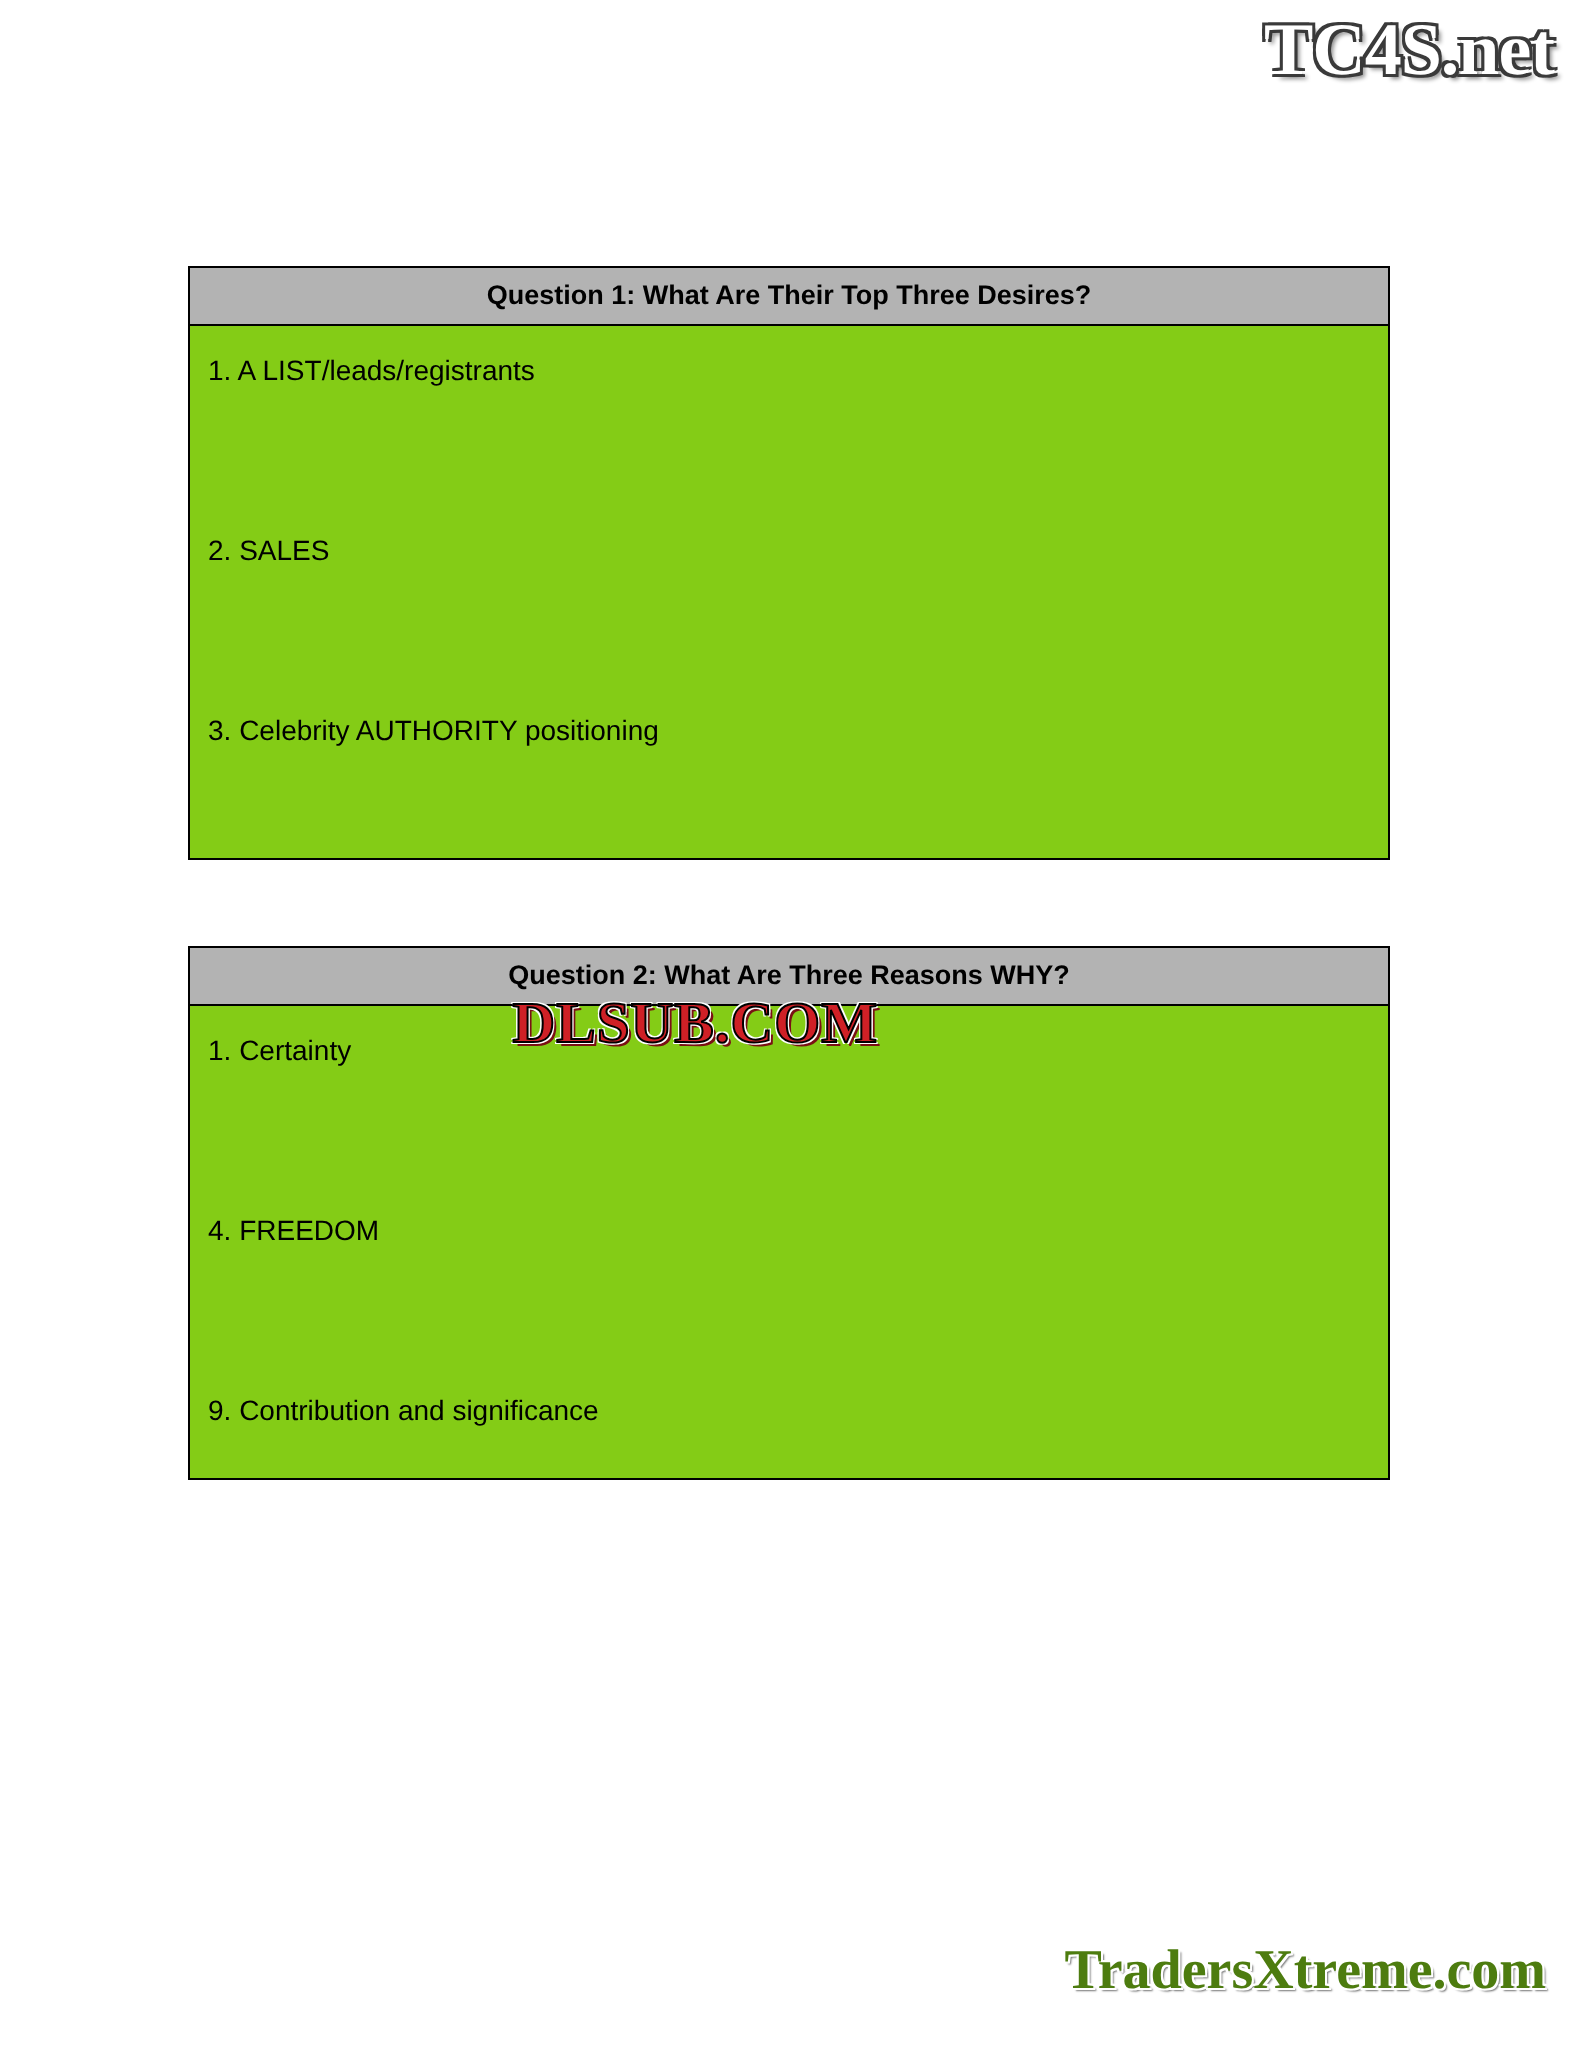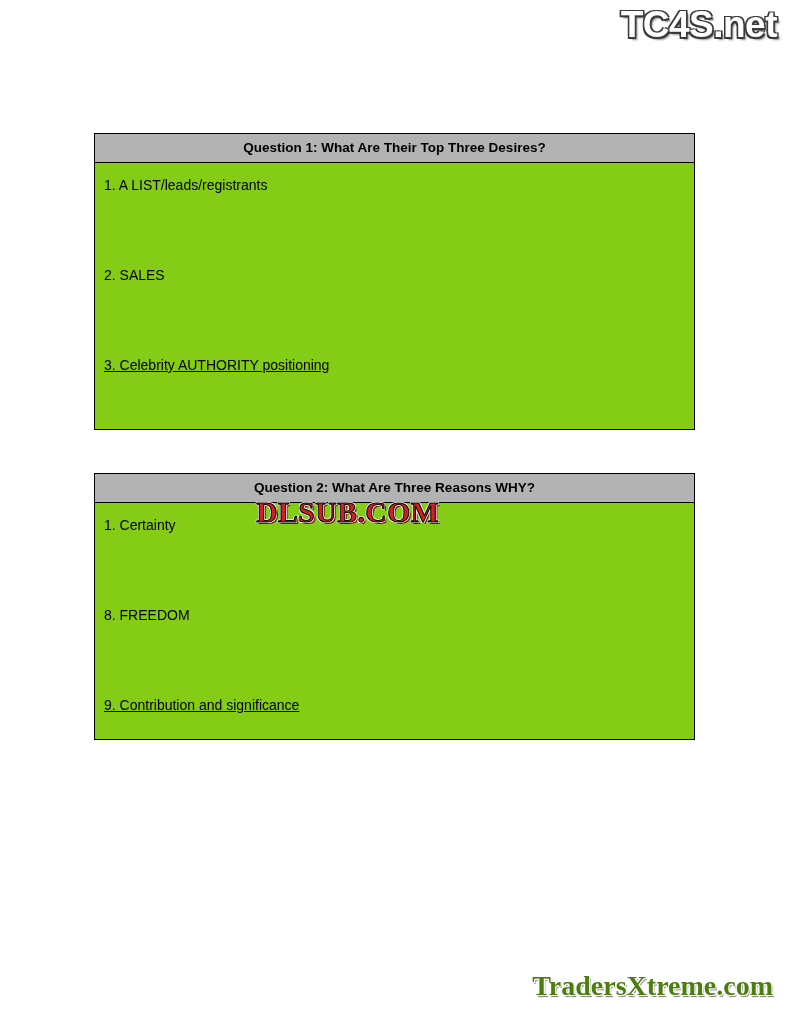--- a/index.html
+++ b/index.html
@@ -20,21 +20,21 @@
     position: relative;
     width: 791px;
     height: 1024px;
   }
 
   
   .tc4s-watermark {
     position: absolute;
     top: 4px;
     right: 14px;
-    font-family: Liberation Sans, sans-serif;
+    font-family: Liberation Serif, serif;
     font-size: 37px;
     font-weight: bold;
     color: #ffffff;
     text-shadow:
       -1.5px -1.5px 0 #3a3a3a,
        1.5px -1.5px 0 #3a3a3a,
       -1.5px  1.5px 0 #3a3a3a,
        1.5px  1.5px 0 #3a3a3a,
        2.5px  2.5px 2px rgba(0,0,0,0.45);
     letter-spacing: -0.5px;
@@ -80,21 +80,21 @@
   }
 
   .answer-line {
     font-size: 14px;
     color: #000;
     padding-left: 9px;
     height: 90px;
     box-sizing: border-box;
     line-height: 1.2;
   }
-  .answer-line:last-child { height: auto; text-decoration: underline; }
+  .answer-line:last-child { height: auto; }
 
   
   .dlsub-stamp {
     position: absolute;
     left: 258px;
     top: 496px;
     font-family: "Liberation Serif", serif;
     font-size: 29px;
     font-weight: bold;
     letter-spacing: 0.5px;
@@ -142,21 +142,21 @@
       <div class="answer-line">1. A LIST/leads/registrants</div>
       <div class="answer-line">2. SALES</div>
       <div class="answer-line">3. Celebrity AUTHORITY positioning</div>
     </div>
   </div>
 
   <div class="qbox qbox-2">
     <div class="qbox-title">Question 2: What Are Three Reasons WHY?</div>
     <div class="qbox-body">
       <div class="answer-line">1. Certainty</div>
-      <div class="answer-line">8. FREEDOM</div>
+      <div class="answer-line">4. FREEDOM</div>
       <div class="answer-line">9. Contribution and significance</div>
     </div>
   </div>
 
   <div class="dlsub-stamp">DLSUB.COM</div>
 
   <div class="tx-watermark">TradersXtreme.com</div>
 
 </div>
 

